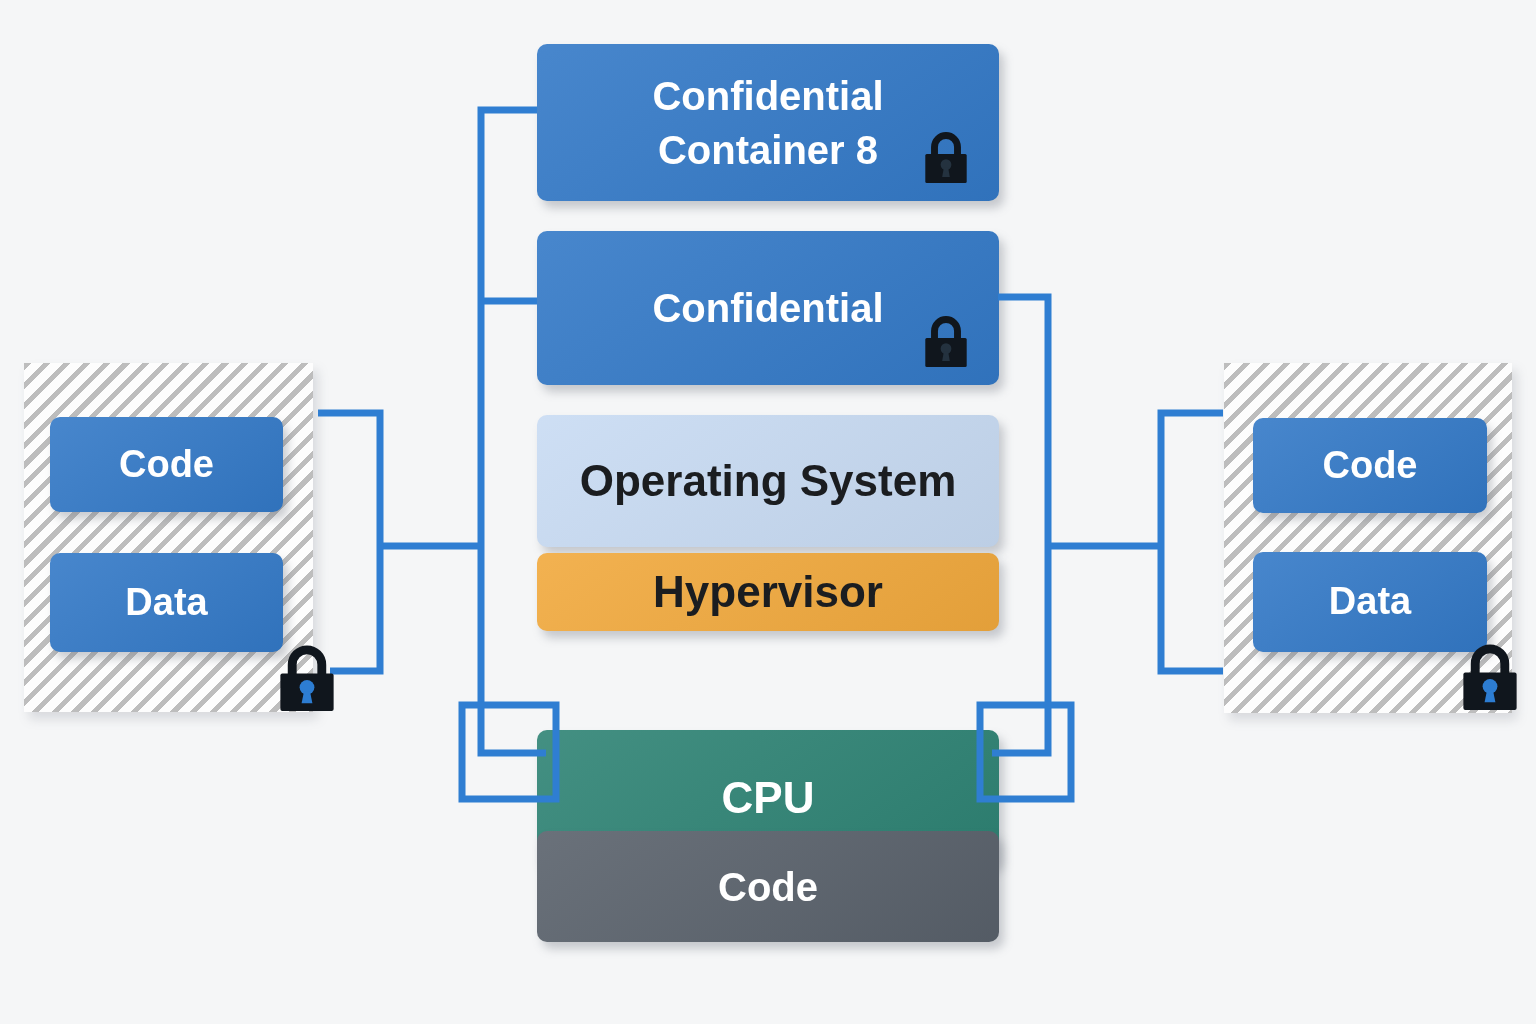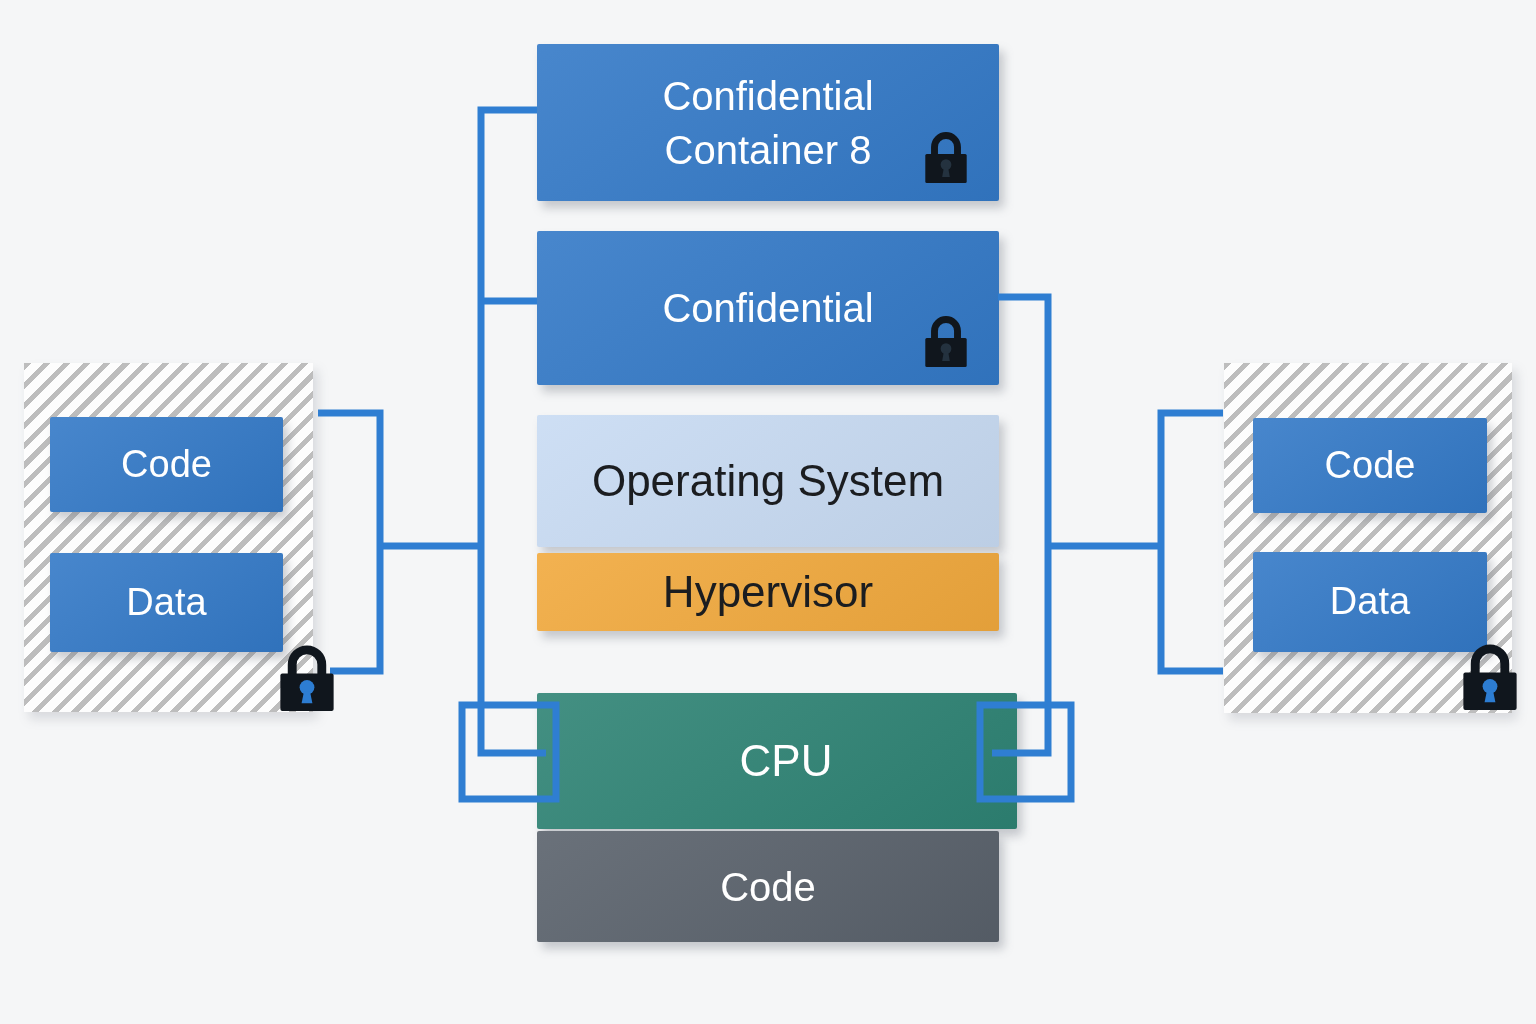--- a/index.html
+++ b/index.html
@@ -28,33 +28,33 @@
     background:repeating-linear-gradient(135deg,var(--hatch-gray) 0 5px,#fdfdfd 5px 14px);
     box-shadow:5px 7px 10px rgba(120,125,135,.22);
   }
   .hatch.left{left:24px;top:363px;width:289px;height:349px;}
   .hatch.right{left:1224px;top:363px;width:288px;height:350px;}
 
   
   .box{
     position:absolute;
     display:flex;align-items:center;justify-content:center;
-    border-radius:2px;
+    border-radius:10px;
     box-shadow:5px 7px 10px rgba(110,115,125,.35);
     background-image:linear-gradient(145deg,rgba(255,255,255,.10),rgba(0,0,0,.06));
-    font-weight:400;color:var(--text-light);
+    font-weight:700;color:var(--text-light);
     text-align:center;line-height:1.2;
   }
   .blue{background-color:var(--box-blue);}
   .center{left:537px;width:462px;}
   .container1{top:44px;height:157px;font-size:40px;}
   .container2{top:231px;height:154px;font-size:40px;}
   .os{top:415px;height:132px;background-color:var(--os-blue);color:var(--text-dark);font-size:44px;}
   .hypervisor{top:553px;height:78px;background-color:var(--hypervisor-orange);color:var(--text-dark);font-size:44px;}
-  .cpu{top:693px;height:136px;background-color:var(--cpu-teal);font-size:44px;padding-left:18px;}
+  .cpu{top:730px;height:136px;background-color:var(--cpu-teal);font-size:44px;}
   .host{top:831px;height:111px;background-color:var(--host-gray);font-size:40px;}
 
   .side{width:233px;font-size:38px;}
   .code-left{left:50px;top:417px;height:95px;}
   .data-left{left:50px;top:553px;height:99px;}
   .code-right{left:1253px;top:418px;width:234px;height:95px;}
   .data-right{left:1253px;top:552px;width:234px;height:100px;}
 
   .two-line div{line-height:54px;}
 

